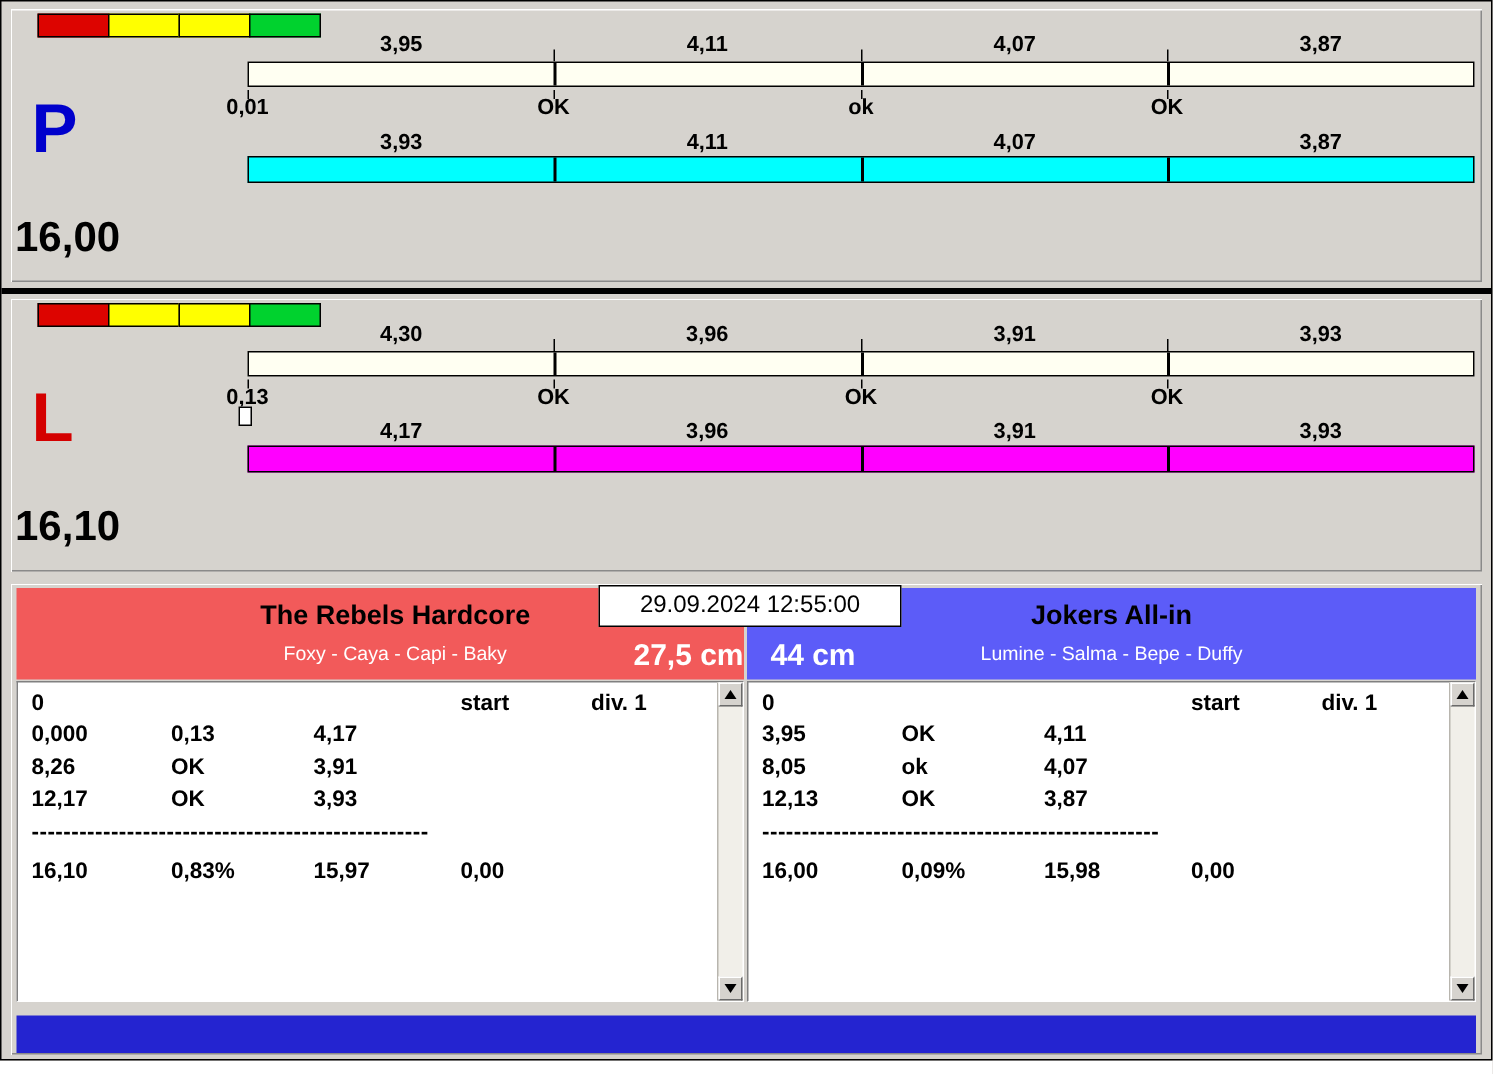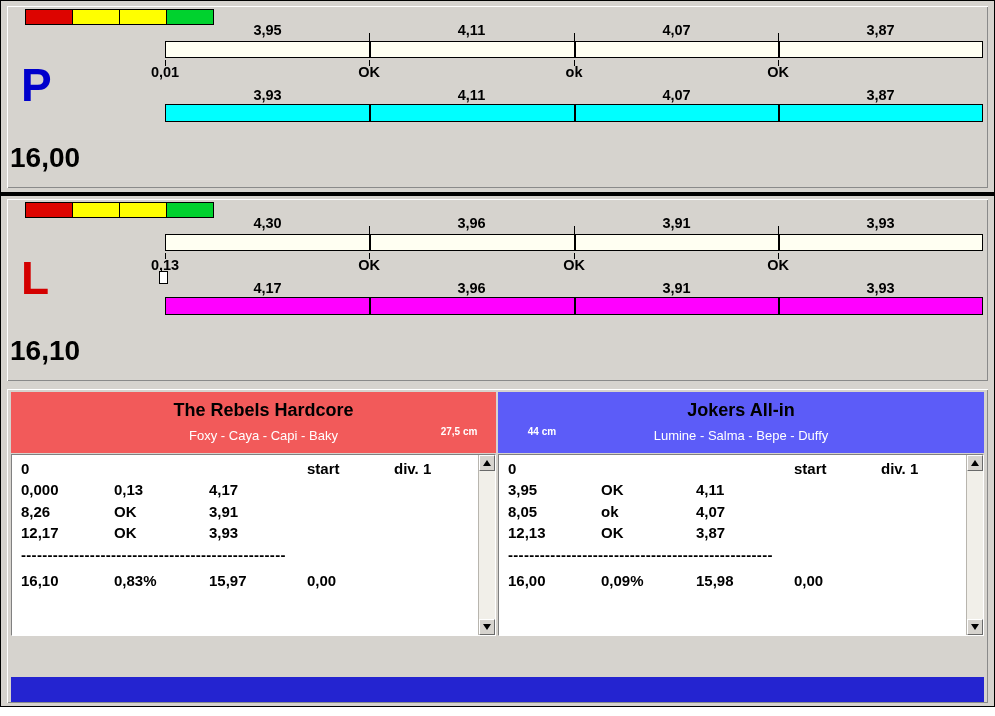--- a/index.html
+++ b/index.html
@@ -60,26 +60,26 @@
   .hdr-right { left:491px; width:486px; }
   .team-name    { font-size:18px; font-weight:bold; color:#000; padding-top:8px; }
   .team-members { font-size:13px; font-weight:normal; color:#fff; padding-top:7px; }
   .datetime {
     position:absolute; left:392px; top:1px; width:202px; height:28px;
     background:#fff; border:1px solid #000; text-align:center;
     line-height:26px; font-size:16px;
   }
   .dist {
     position:absolute; top:37px; text-align:center;
-    font-size:10px; font-weight:bold; color:#fff;
+    font-size:20px; font-weight:bold; color:#fff;
   }
   .dist-left  { left:404px; width:96px; }
   .dist-right { left:497px; width:76px; }
   .tablepanel {
-    position:absolute; top:65px; height:182px; background:#fff;
+    position:absolute; top:65px; height:214px; background:#fff;
     border:1px solid #808080; border-right-color:#fff; border-bottom-color:#fff;
   }
   .tp-left  { left:4px;  width:485px; }
   .tp-right { left:491px; width:486px; }
   .trows { padding:5px 0 0 9px; font-size:15px; font-weight:bold; }
   .trow  { height:21.4px; white-space:nowrap; }
   .trow span { display:inline-block; }
   .c1 { width:93px; } .c2 { width:95px; } .c3 { width:98px; } .c4 { width:87px; }
   .sep { height:22px; letter-spacing:0.3px; overflow:hidden; }
   .totals { margin-top:4px; }
@@ -207,20 +207,21 @@
     <div class="hdr hdr-left" style="background-color: rgb(242, 90, 90); padding-left: 20px;">
       <div class="team-name">The Rebels Hardcore</div>
       <div class="team-members">Foxy - Caya - Capi - Baky</div>
     </div>
 
     <div class="hdr hdr-right" style="background-color: rgb(92, 92, 248);">
       <div class="team-name">Jokers All-in</div>
       <div class="team-members">Lumine - Salma - Bepe - Duffy</div>
     </div>
 
+    <div class="datetime">29.09.2024 12:55:00</div>
     <span class="dist dist-left">27,5 cm</span>
     <span class="dist dist-right">44 cm</span>
 
     <div class="tablepanel tp-left">
       <div class="trows">
         <div class="trow">
           <span class="c1">0</span><span class="c2"></span><span class="c3"></span><span class="c4">start</span><span class="c5">div. 1</span>
         </div>
         <div class="trow">
           <span class="c1">0,000</span><span class="c2">0,13</span><span class="c3">4,17</span>

